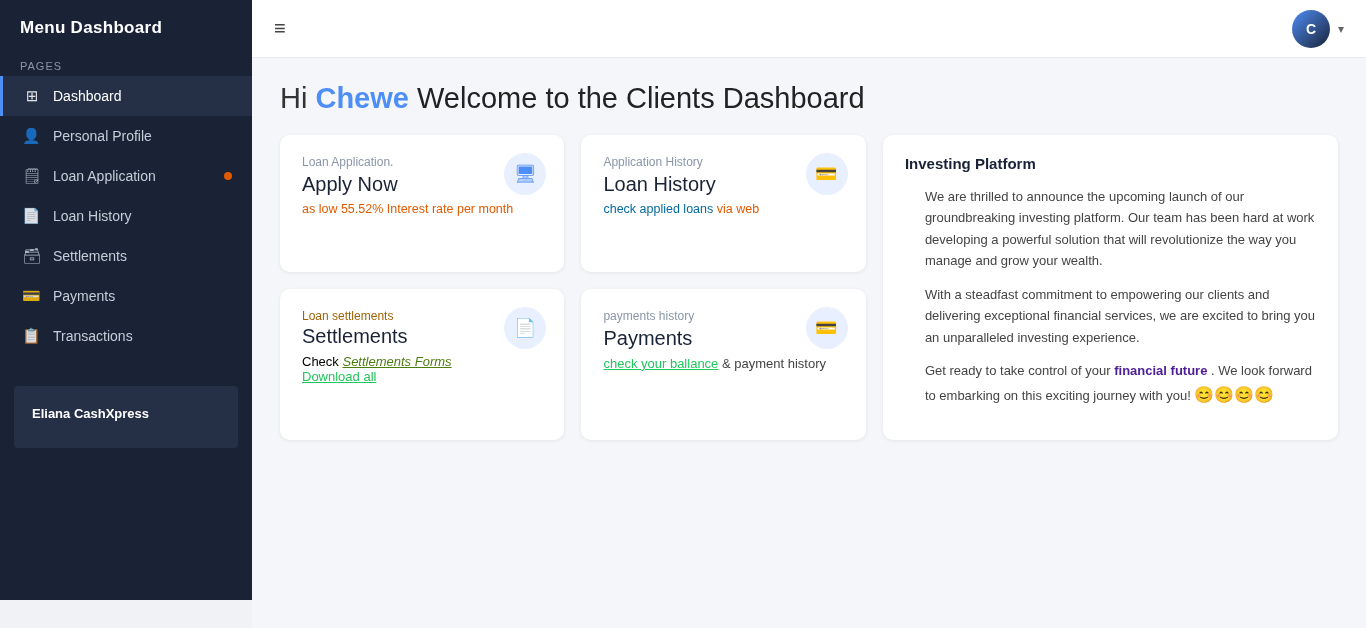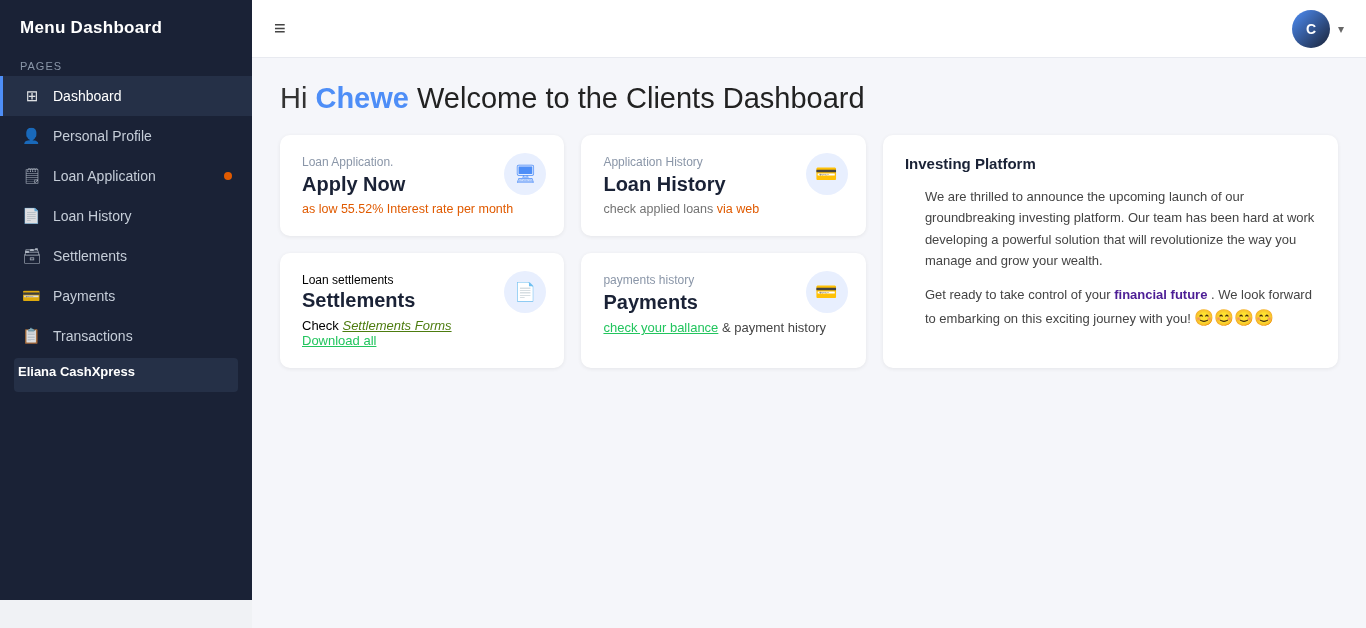--- a/index.html
+++ b/index.html
@@ -49,24 +49,24 @@
     .sidebar-item .icon {
       width: 18px;
       height: 18px;
       display: flex;
       align-items: center;
       justify-content: center;
       font-size: 15px;
       opacity: 0.85;
     }
     .sidebar-chatbot {
-      margin: 2px 14px 0 14px;
+      margin: 30px 14px 0 14px;
       background: #253047;
       border-radius: 4px;
-      padding: 4px;
+      padding: 18px;
       font-size: 12px;
       color: #9aaabb;
       line-height: 1.5;
     }
     .sidebar-chatbot-title {
       font-size: 13px;
       font-weight: 700;
       color: #fff;
       margin-bottom: 6px;
     }
@@ -141,21 +141,21 @@
       position: relative;
       overflow: hidden;
     }
     .card-label {
       font-size: 12px;
       color: #8a96a8;
       margin-bottom: 4px;
     }
     .card-title {
       font-size: 20px;
-      font-weight: 700;
+      font-weight: 400;
       color: #1a2236;
       margin-bottom: 6px;
     }
     .card-subtitle {
       font-size: 12.5px;
       color: #e05a00;
     }
     .card-icon {
       position: absolute;
       top: 18px;
@@ -183,21 +183,21 @@
     .investing-card p {
       font-size: 13px;
       color: #444;
       line-height: 1.65;
       margin-bottom: 12px;
       margin-left: 20px;
     }
     .investing-card p a { color: #4e8ef7; text-decoration: none; }
     .emoji { font-size: 16px; }
 
-    .settlements-label { font-size: 12px; color: #000000; margin-bottom: 2px; }
+    .settlements-label { font-size: 12px; color: #a16207; margin-bottom: 2px; }
     .settlements-link { color: #4d7c0f; font-style: italic; font-size: 13px; }
     .settlements-link-plain { color: #22c55e; font-size: 13px; }
 
     .payments-link { color: #22c55e; font-size: 13px; }
   </style>
 </head>
 <body>
 
 <nav class="sidebar">
   <div class="sidebar-title">Menu Dashboard</div>
@@ -262,29 +262,30 @@
         <div class="card-label">Loan Application.</div>
         <div class="card-title">Apply Now</div>
         <div class="card-subtitle">as low 55.52% Interest rate per month</div>
         <div class="card-icon">🖥</div>
       </div>
 
       <div class="card">
         <div class="card-label">Application History</div>
         <div class="card-title">Loan History</div>
         <div class="card-subtitle">
-          <span style="color:#737373;">check applied loans</span>
+          <span style="color:#0369a1;">check applied loans</span>
           <span> via web</span>
         </div>
         <div class="card-icon">💳</div>
       </div>
 
       <div class="card investing-card">
         <div class="card-label">Investing Platform</div>
         <p>We are thrilled to announce the upcoming launch of our groundbreaking investing platform. Our team has been hard at work developing a powerful solution that will revolutionize the way you manage and grow your wealth.</p>
+        <p>With a steadfast commitment to empowering our clients and delivering exceptional financial services, we are excited to bring you an unparalleled investing experience.</p>
         <p>
           <span>Get ready to take control of your </span>
           <a href="#" style="color:#4c1d95;text-decoration:none;font-weight:bold;">financial future</a>
           <span>. We look forward to embarking on this exciting journey with you!</span>
           <span class="emoji">😊😊😊😊</span>
         </p>
       </div>
 
       <div class="card">
         <div class="card-label settlements-label">Loan settlements</div>

